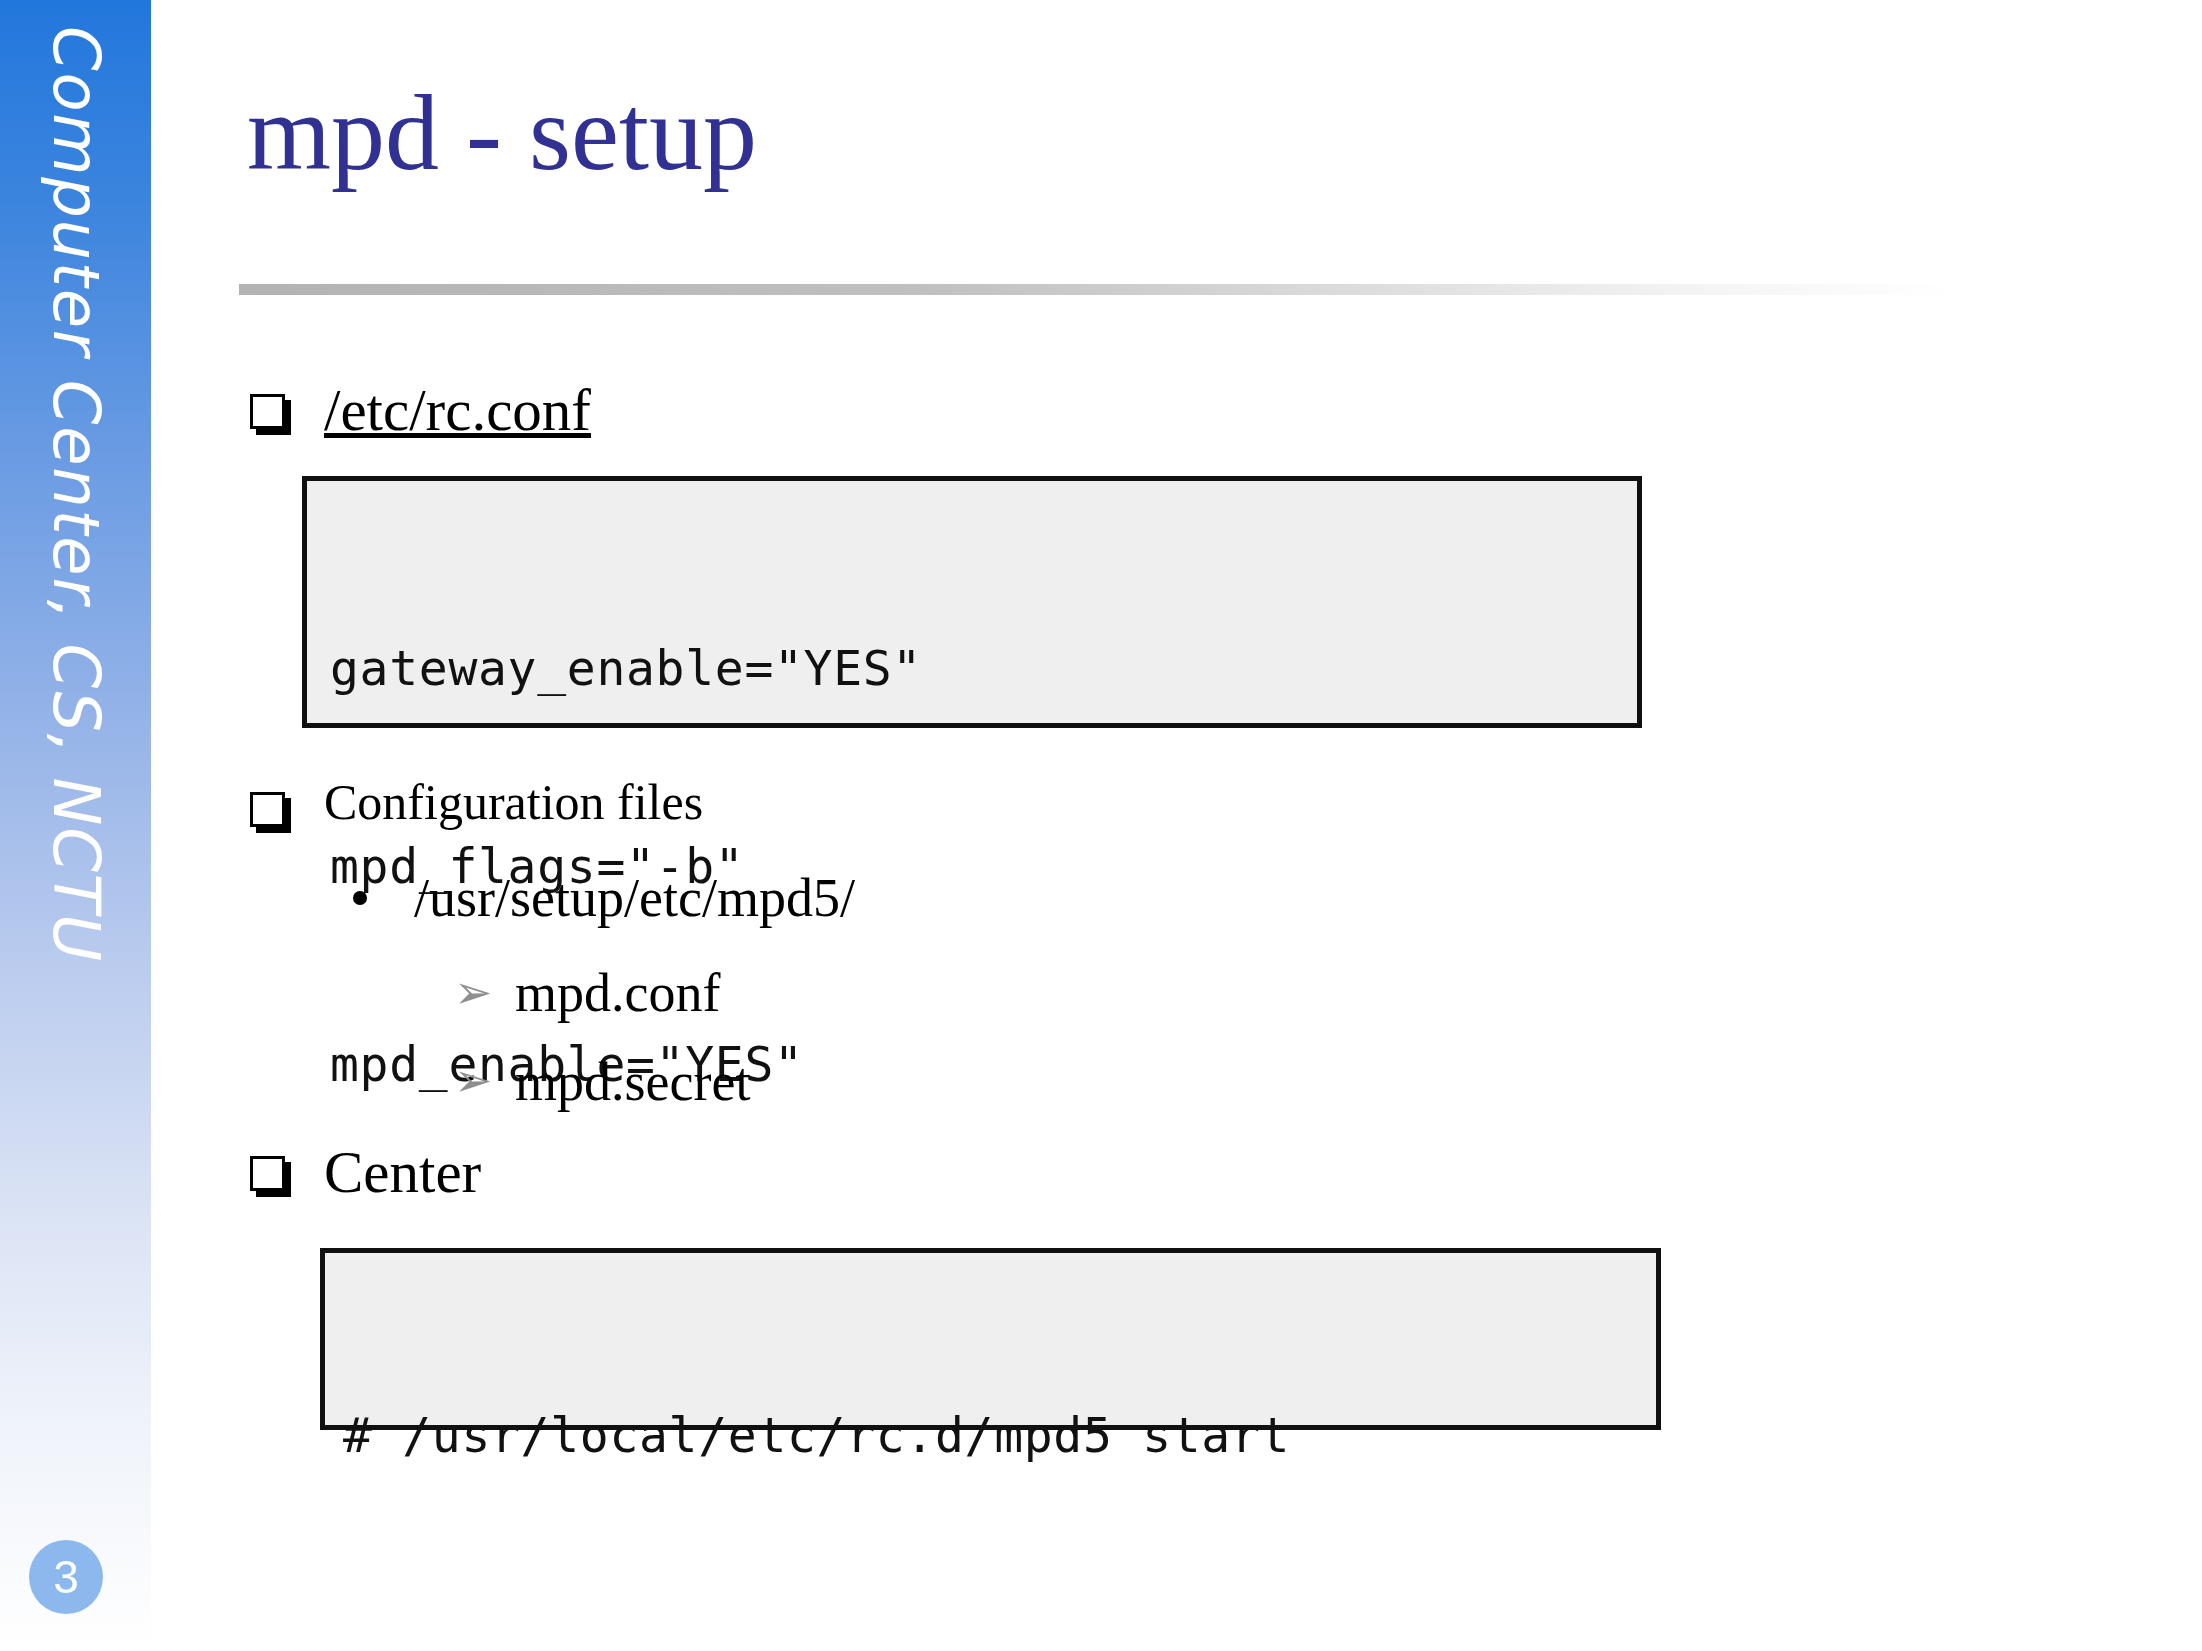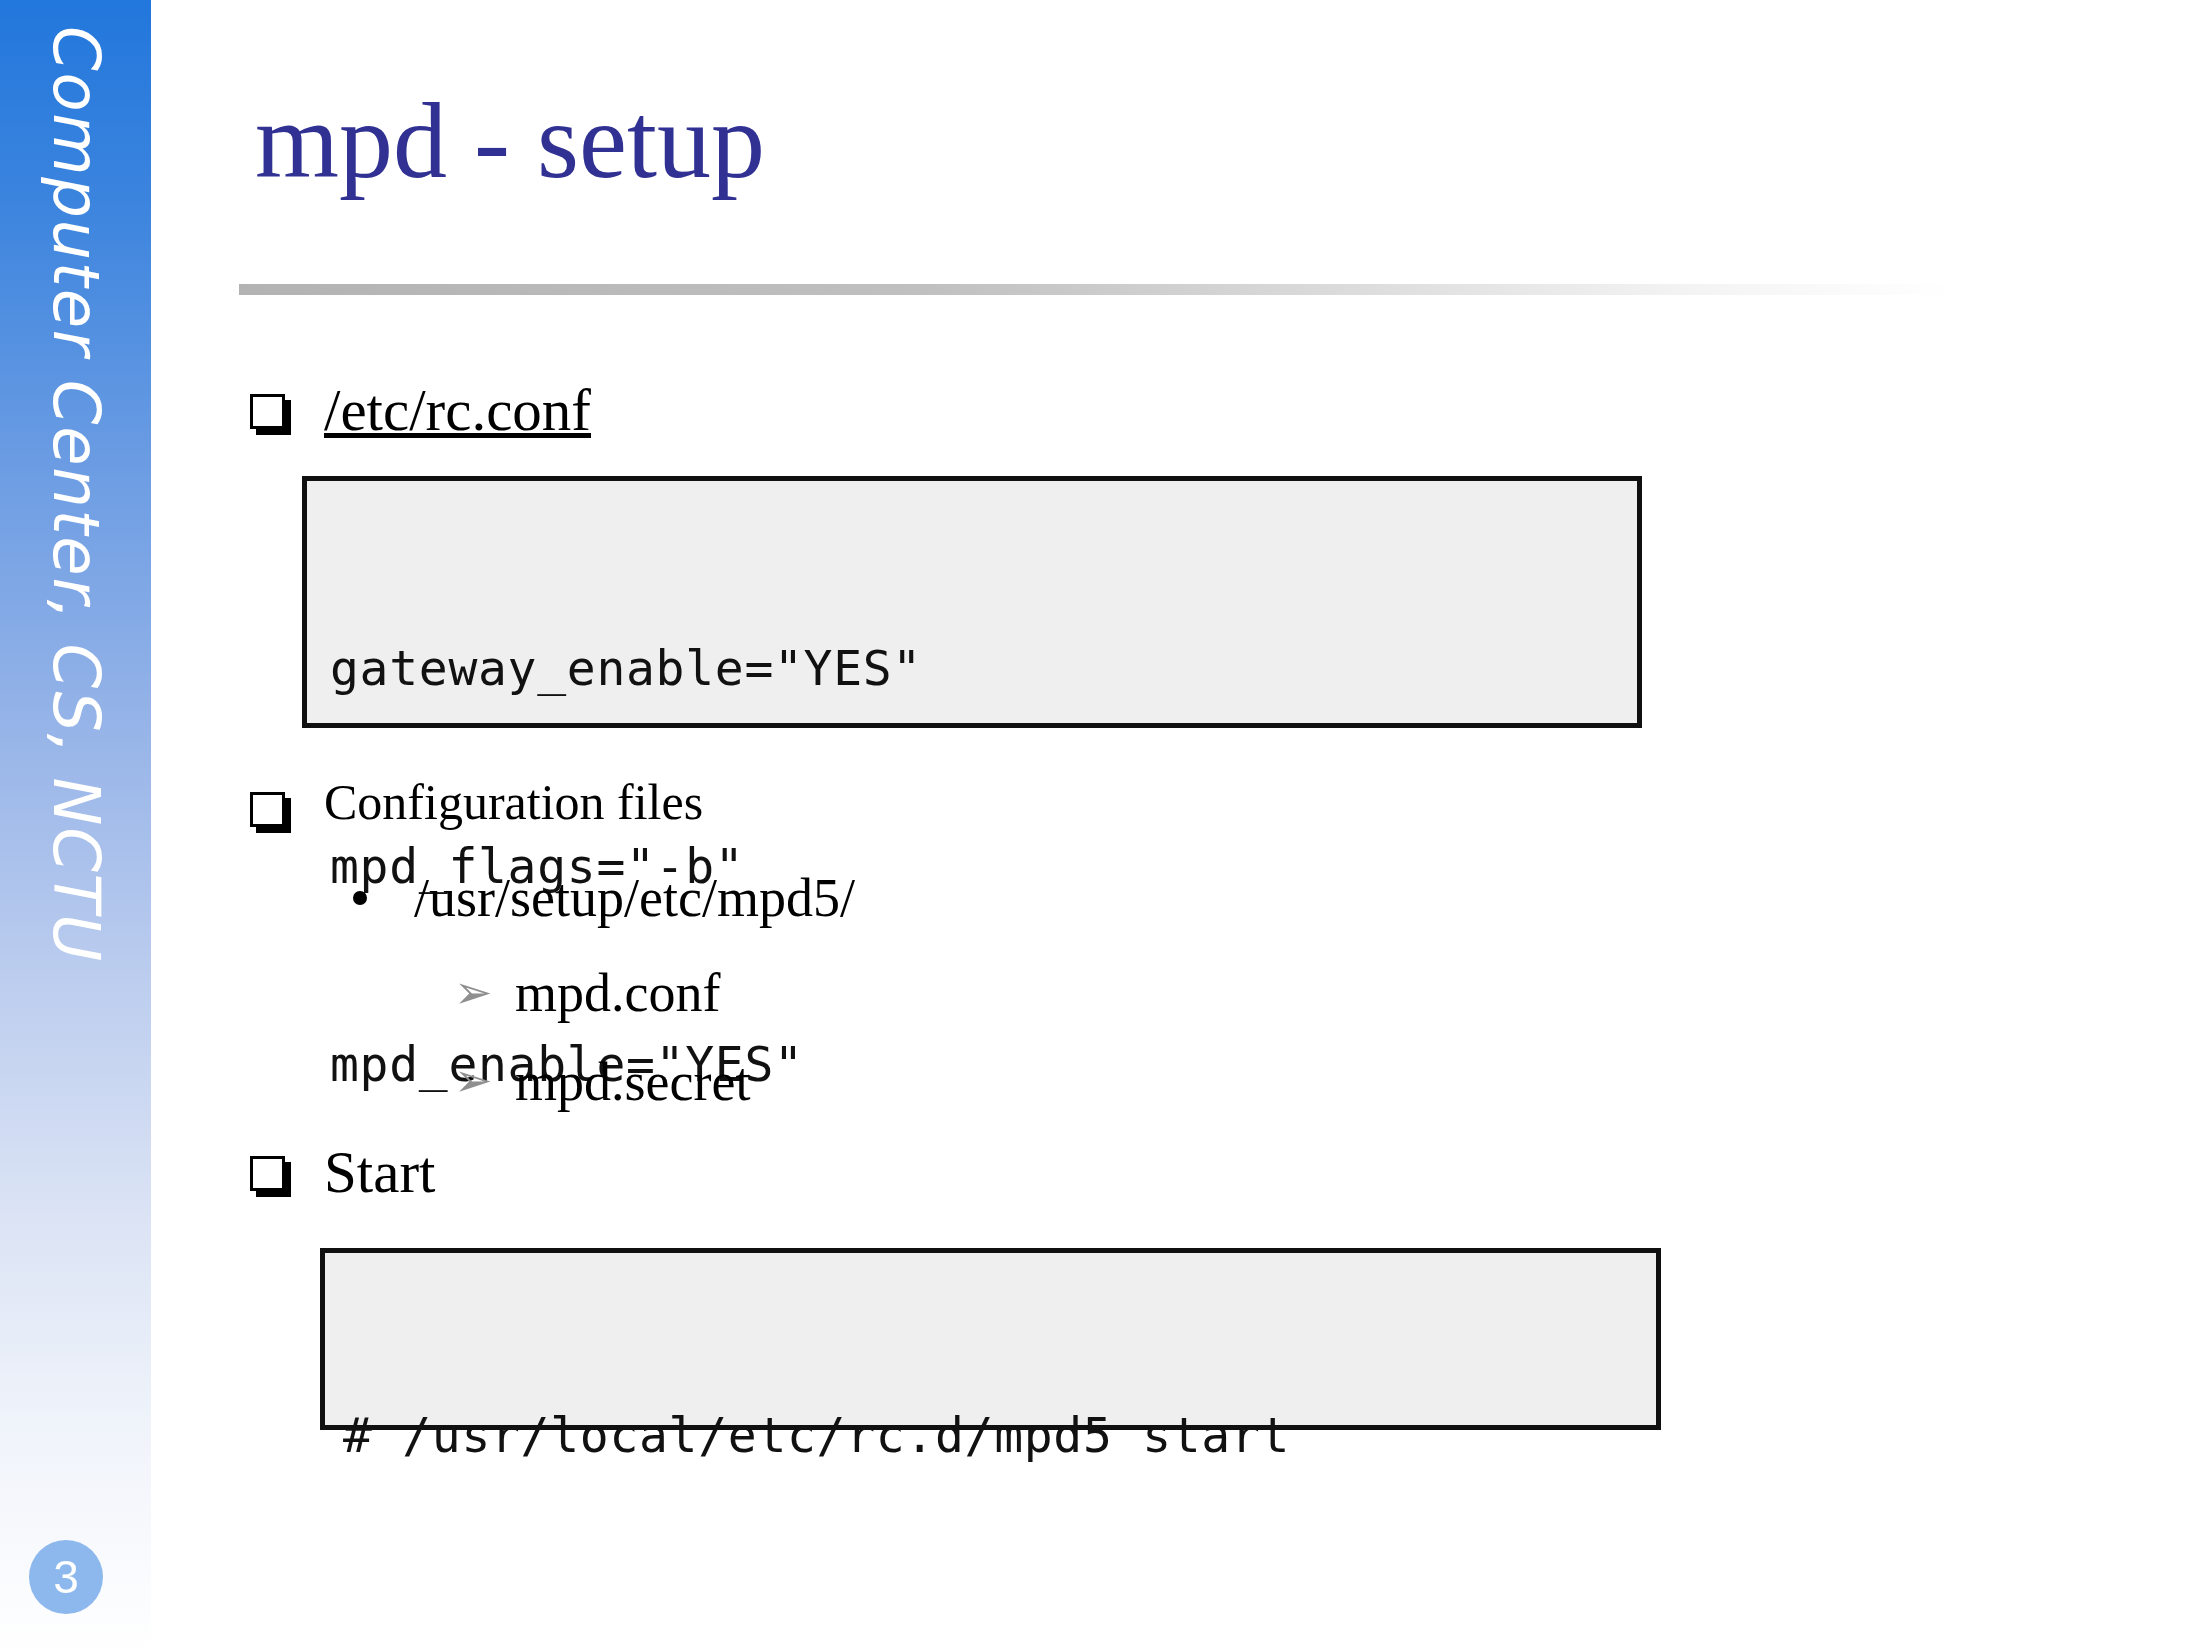--- a/index.html
+++ b/index.html
@@ -45,21 +45,21 @@
   .page-badge span {
     font-family: "Liberation Sans", sans-serif;
     font-size: 46px;
     color: #ffffff;
   }
 
   
   .title {
     position: absolute;
     left: 239px; top: 71px;
-    margin: 16px;
+    margin: 8px;
     font-weight: 400;
     font-size: 108px;
     line-height: 1.0;
     color: #303193;
     font-family: "Liberation Serif", serif;
   }
   .rule {
     position: absolute;
     left: 239px; top: 284px;
     width: 1716px; height: 11.2px;
@@ -153,21 +153,21 @@
     <span class="dot"></span>
     <div class="lbl l3">/usr/setup/etc/mpd5/</div>
 
     <span class="arrow a1">➢</span>
     <div class="lbl l4">mpd.conf</div>
 
     <span class="arrow a2">➢</span>
     <div class="lbl l5">mpd.secret</div>
 
     <span class="sq p3"></span>
-    <div class="lbl l6">Start</div>
+    <div class="lbl l6">Center</div>
 
     <div class="codebox b2">
       <div># /usr/local/etc/rc.d/mpd5 start</div>
     </div>
 
   </main>
 </div>
 
 
 </body></html>

